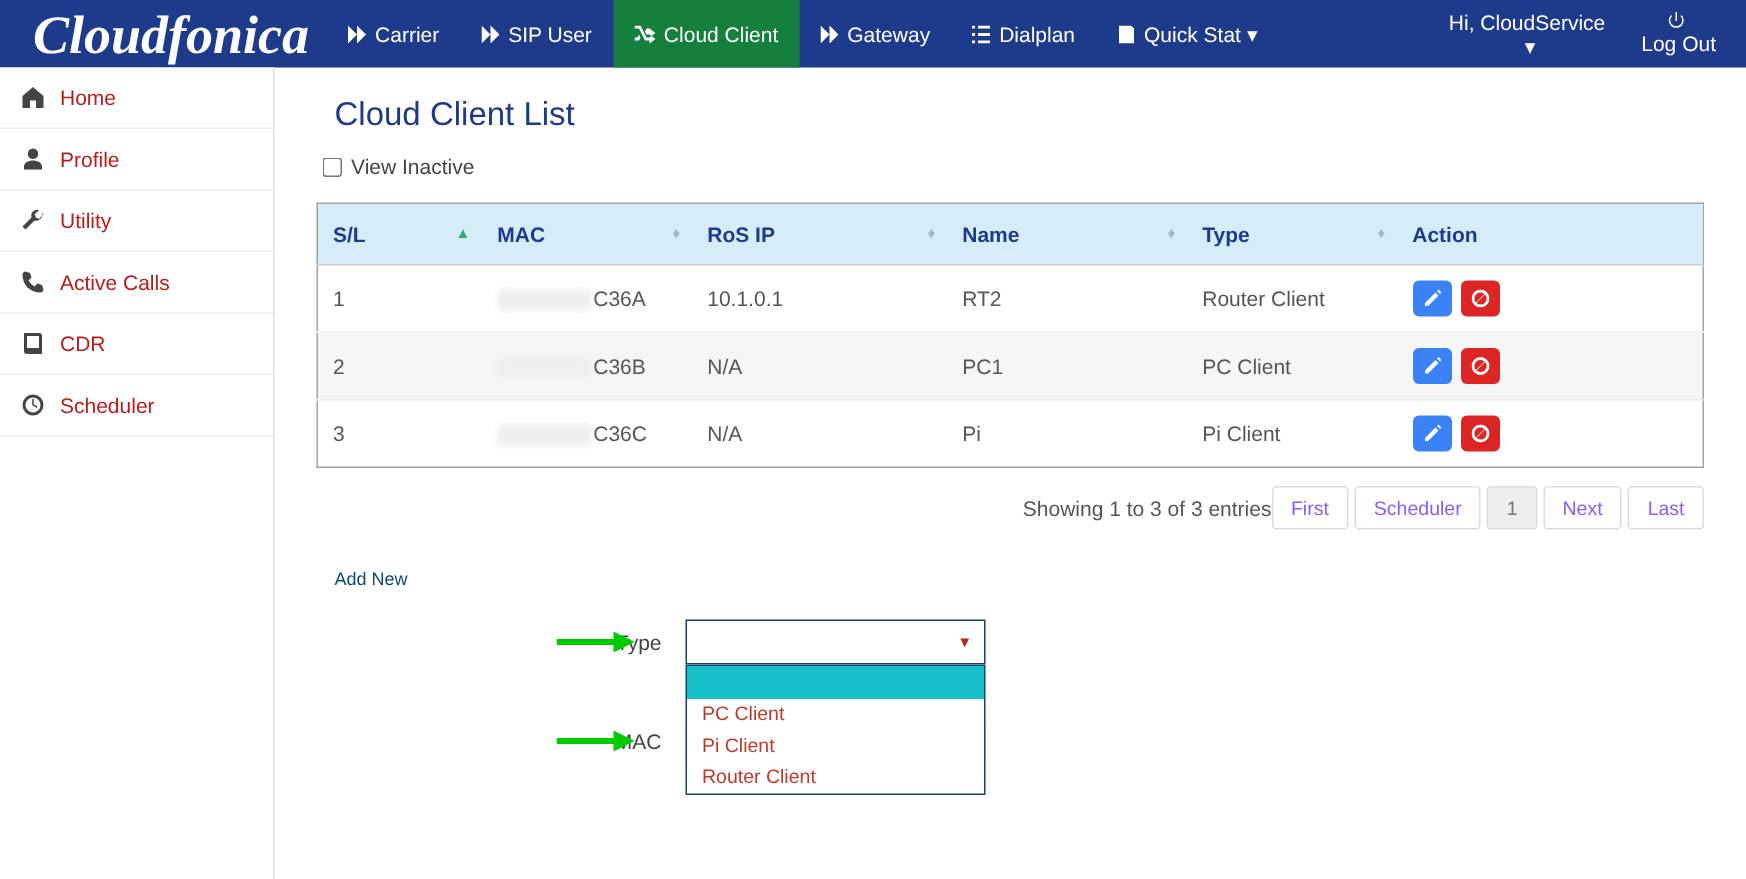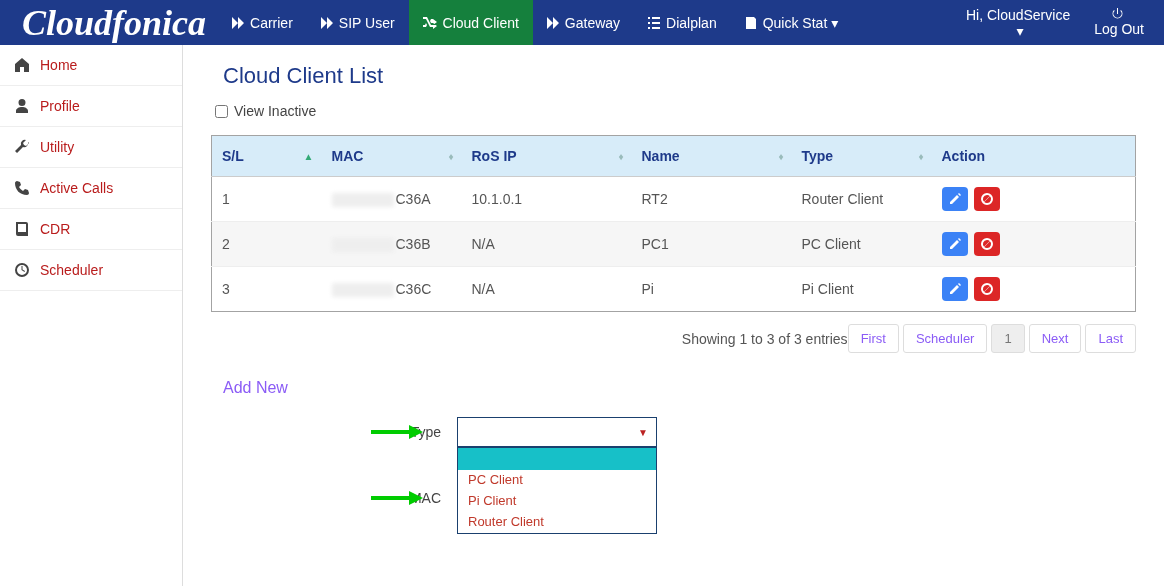--- a/index.html
+++ b/index.html
@@ -15,21 +15,21 @@
 .userarea .item { display: flex; align-items: center; cursor: pointer; flex-direction: column; }
 .caret { margin-left: 4px; }
 
 .layout { display: flex; }
 .sidebar { width: 183px; background: #fff; border-right: 1px solid #ddd; min-height: 541px; }
 .sidebar-item { display: flex; align-items: center; padding: 12px 14px; color: #b91c1c; border-bottom: 1px solid #eee; cursor: pointer; font-size: 14px; }
 .sidebar-item svg { margin-right: 10px; fill: #444; }
 
 .content { flex: 1; padding: 10px 28px 40px 28px; position: relative; }
 .page-title { color: #1e3a8a; font-size: 22px; font-weight: 500; margin: 8px 0 14px 12px; }
-.section-title { color: #8b5cf6; font-size: 16px; font-weight: 500; margin: 26px 0 20px 12px; }
+.section-title { color: #0c4a6e; font-size: 12px; font-weight: 500; margin: 26px 0 20px 12px; }
 
 .view-inactive { margin: 0 0 16px 4px; display: flex; align-items: center; gap: 6px; color: #444; }
 .controls-row { display: flex; align-items: center; justify-content: space-between; margin-bottom: 14px; }
 .rpp { display: flex; align-items: center; gap: 6px; color: #444; }
 .rpp select { width: 56px; height: 26px; border: 1px solid #ccc; border-radius: 3px; padding: 2px 4px; }
 .search-wrap { display: flex; align-items: center; gap: 6px; color: #444; }
 .search-wrap input { width: 196px; height: 28px; border: 1px solid #ccc; border-radius: 3px; padding: 2px 6px; }
 
 table.data { width: 100%; border-collapse: collapse; border: 1px solid #a3a3a3; }
 table.data thead th { background: #d7ecf9; color: #1e3a8a; text-align: left; padding: 12px 10px; font-weight: 600; border-bottom: 1px solid #ccc; position: relative; font-size: 14px; }

